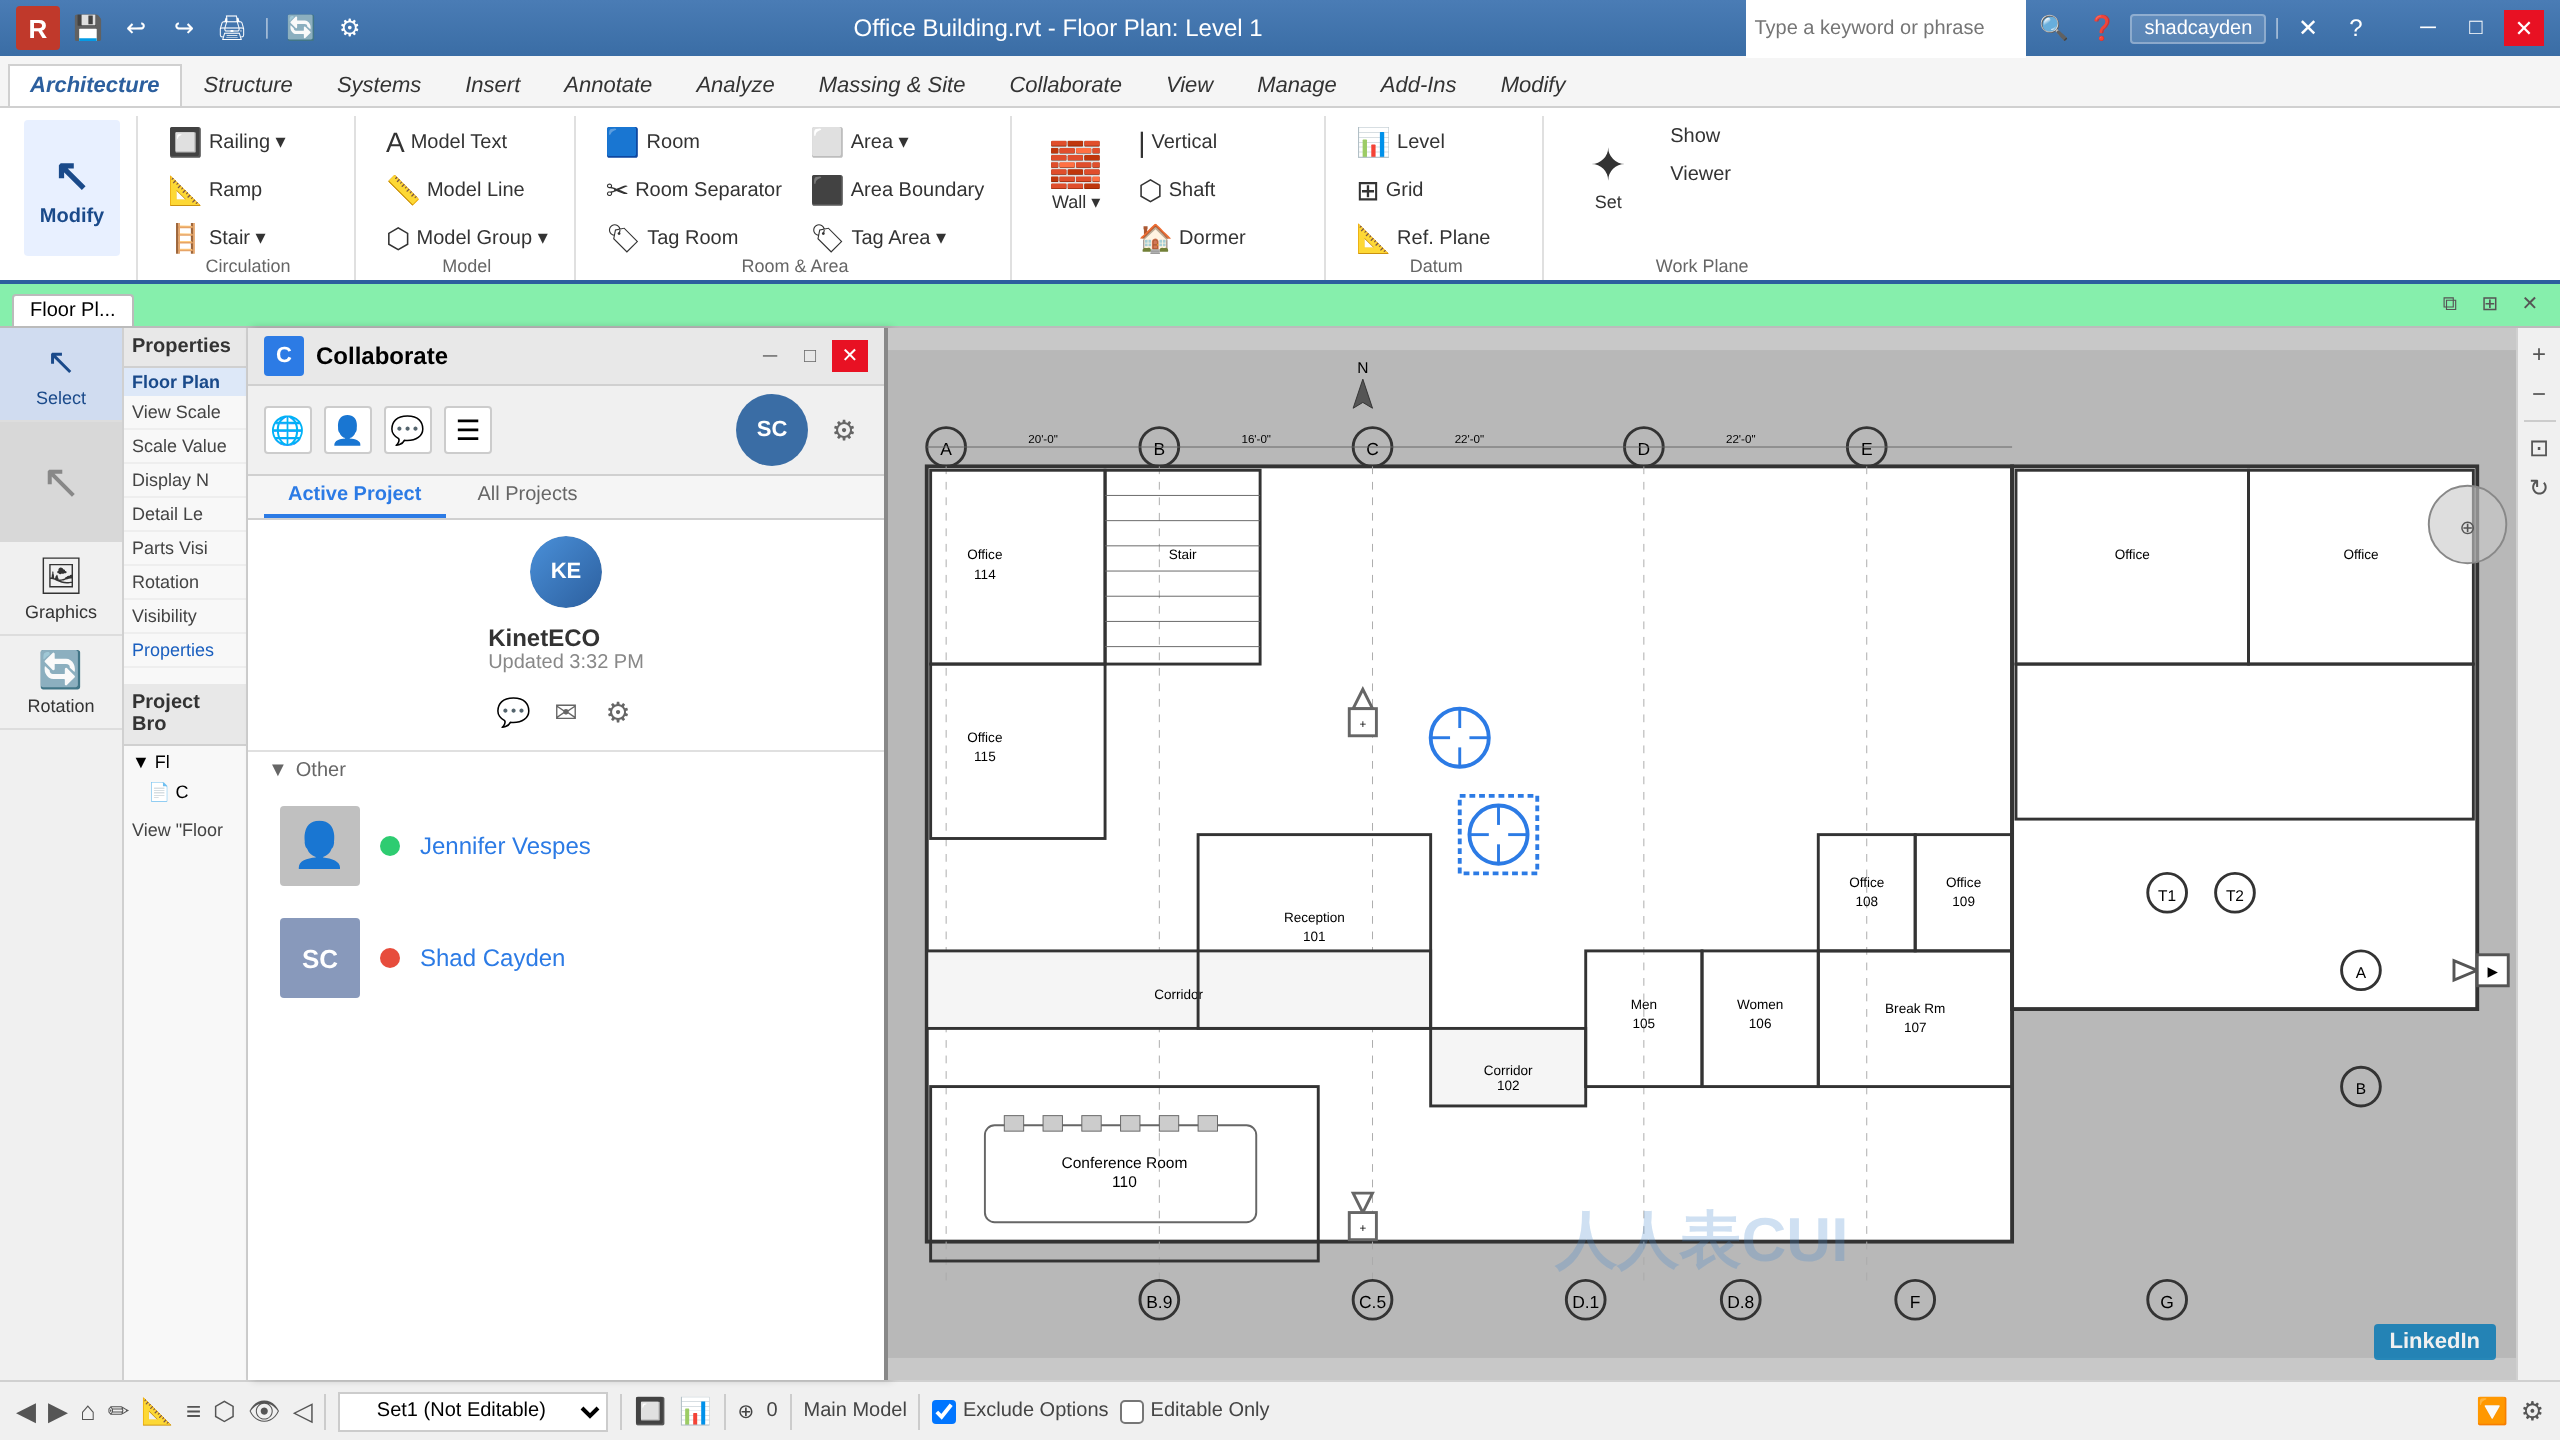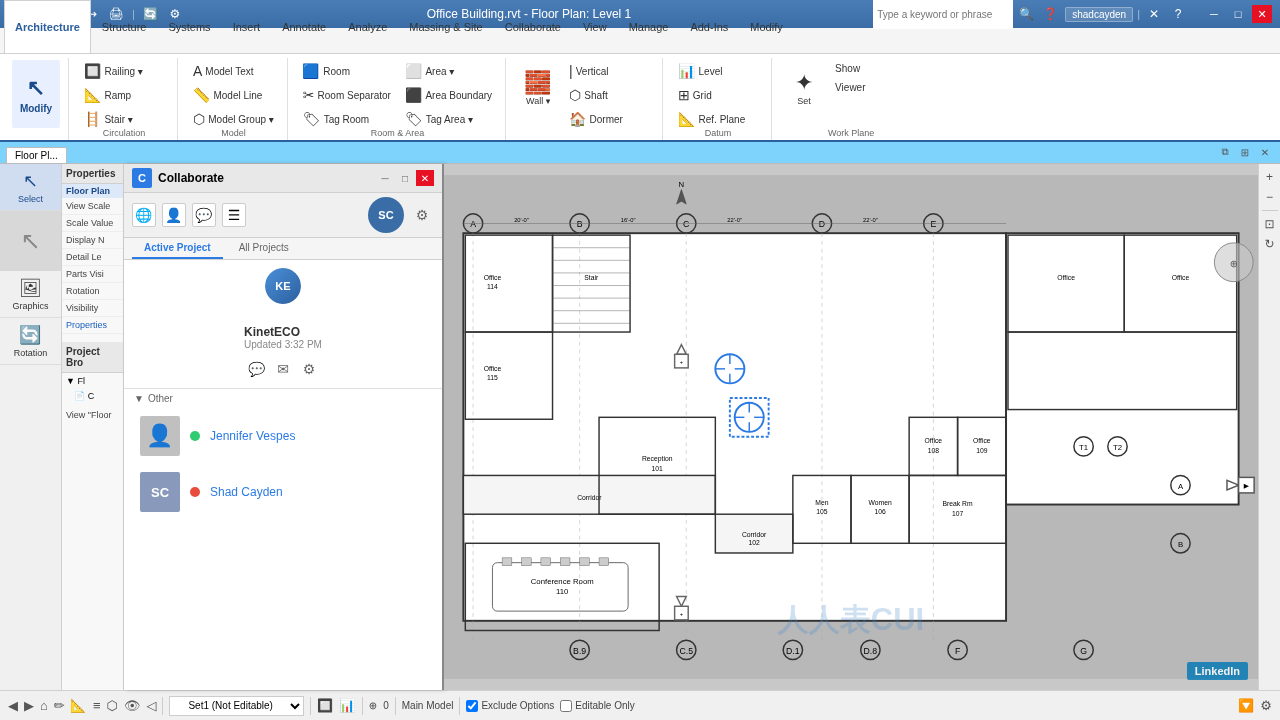--- a/index.html
+++ b/index.html
@@ -30,27 +30,28 @@
     
     #ribbon-tabs {
       height: 26px;
       background: #f5f5f5;
       border-bottom: 1px solid #d0d0d0;
       display: flex;
       align-items: flex-end;
       padding-left: 4px;
     }
     .ribbon-tab {
-      padding: 20px 10px;
+      padding: 4px 10px;
       font-size: 11px;
       cursor: pointer;
       border: 1px solid transparent;
       border-bottom: none;
       color: #333;
       background: transparent;
+      font-style: italic;
     }
     .ribbon-tab.active {
       background: white;
       border-color: #d0d0d0;
       font-weight: 600;
       color: #2c5f9e;
     }
 
     
     #ribbon {
@@ -244,21 +245,21 @@
       border-bottom: 1px solid #e0e0e0;
     }
     .project-item {
       display: flex;
       align-items: center;
       gap: 8px;
       padding: 8px 10px;
       flex-direction: column;
     }
     .project-avatar { width: 36px; height: 36px; border-radius: 50%; background: #ddd; display: flex; align-items: center; justify-content: center; overflow: hidden; flex-shrink: 0; }
-    .project-info { flex: 1; margin-top: 13px; }
+    .project-info { flex: 1; }
     .project-name { font-size: 12px; font-weight: 600; color: #333; }
     .project-updated { font-size: 10px; color: #888; }
     .project-actions { display: flex; gap: 4px; }
     .project-action-btn { width: 22px; height: 22px; border: none; background: transparent; cursor: pointer; font-size: 14px; color: #666; display: flex; align-items: center; justify-content: center; }
 
     #comm-group-header {
       padding: 4px 10px;
       font-size: 10px;
       color: #666;
       display: flex;
@@ -551,21 +552,21 @@
         </button>
         <button class="ribbon-btn-small">
           <span>Viewer</span>
         </button>
       </div>
     </div>
     <div class="ribbon-section-label">Work Plane</div>
   </div>
 </div>
 
-<div id="view-bar" style="height:22px; background:#7dd3fc; border-bottom:1px solid #bbb; display:flex; align-items:flex-end; padding:0 6px; gap:0;">
+<div id="view-bar" style="height:22px; background:#86efac; border-bottom:1px solid #bbb; display:flex; align-items:flex-end; padding:0 6px; gap:0;">
   <div class="view-tab active">Floor Pl...</div>
   <div style="flex:1;"></div>
   <div style="display:flex; gap:2px; align-items:center; padding-bottom:2px;">
     <button class="right-tool-btn" style="font-size:10px;">⧉</button>
     <button class="right-tool-btn" style="font-size:10px;">⊞</button>
     <button class="right-tool-btn" style="font-size:10px;">✕</button>
   </div>
 </div>
 
 <div id="main" style="display:flex; height:calc(720px - 28px - 26px - 88px - 22px - 30px);">

